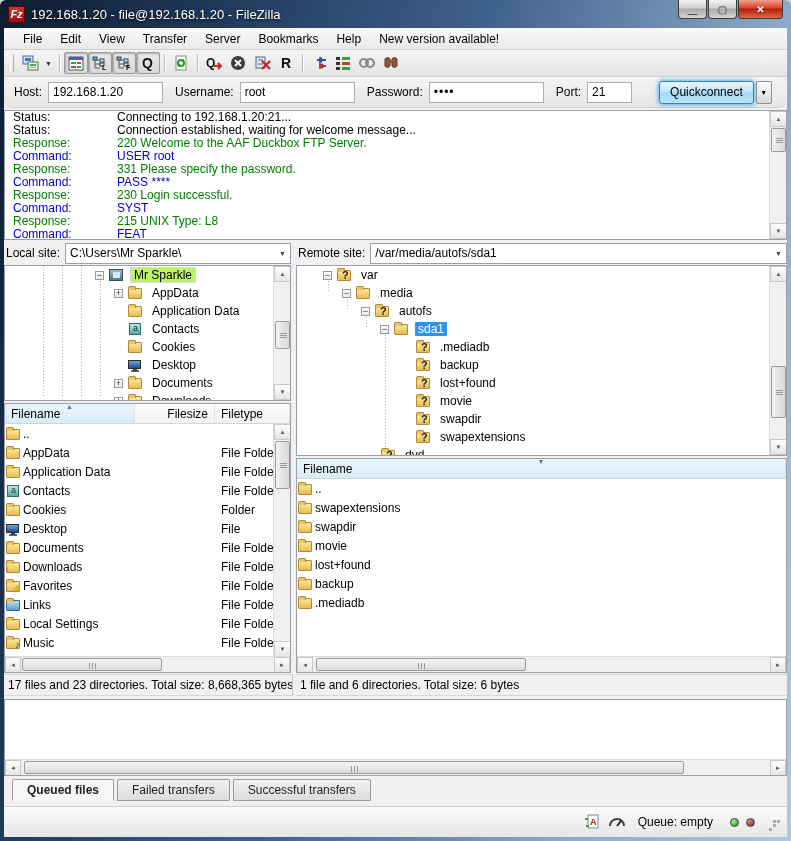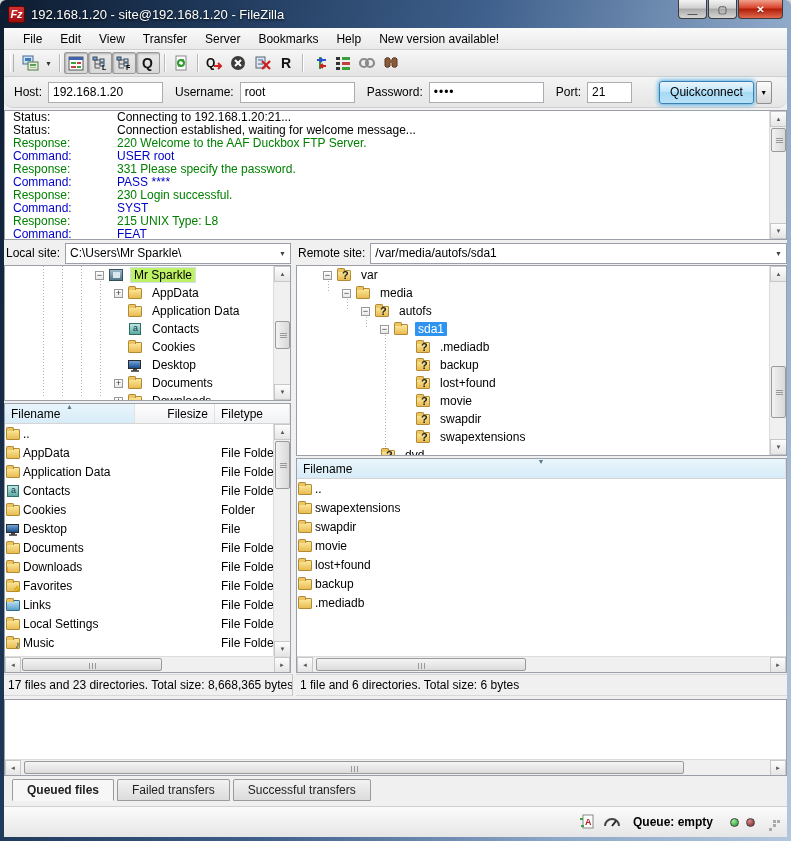--- a/index.html
+++ b/index.html
@@ -143,34 +143,34 @@
   .tab.active { background:#f7f7f7; font-weight:bold; border-bottom-color:#f7f7f7; }
 
   
   .statusbar { position:absolute; left:0; top:778px; width:783px; height:31px; background:linear-gradient(#fbfbfb,#e6e6e6);
     border-top:1px solid #cfcfcf; }
   .sb-right { position:absolute; right:10px; top:0; height:100%; display:flex; align-items:center; }
   .sb-icon { width:18px; height:16px; position:relative; margin-right:6px; }
   .led { width:9px; height:9px; border-radius:50%; margin-left:7px; border:1px solid #444; }
   .led.green { background:radial-gradient(circle at 35% 30%,#9bf09b,#1f8f1f); }
   .led.red { background:radial-gradient(circle at 35% 30%,#d98a8a,#7a1f1f); }
-  .queue-status { margin:0 10px 0 6px;font-weight:bold; }
+  .queue-status { margin:0 10px 0 6px; }
   .grip { width:12px; height:12px; margin-left:10px; position:relative; }
   .grip::before { content:""; position:absolute; right:1px; bottom:1px; width:3px; height:3px; background:#a9a9a9;
     box-shadow:-4px 4px 0 #a9a9a9,4px -4px 0 #a9a9a9,0 4px 0 0 transparent; }
   .grip::after { content:""; position:absolute; right:1px; bottom:5px; width:3px; height:3px; background:#a9a9a9; box-shadow:-4px 8px 0 #a9a9a9; }
 </style>
 </head>
 <body>
 
 <div class="window">
 
   <div class="titlebar">
     <div class="fz-logo">Fz</div>
-    <div class="title-text">192.168.1.20 - site@192.168.1.20 - FileZilla</div>
+    <div class="title-text">192.168.1.20 - file@192.168.1.20 - FileZilla</div>
     <div class="win-controls">
       <div class="wbtn min">
           <span>—</span>
         </div>
       <div class="wbtn">
           <span>▢</span>
         </div>
       <div class="wbtn close">
           <span>✕</span>
         </div>

